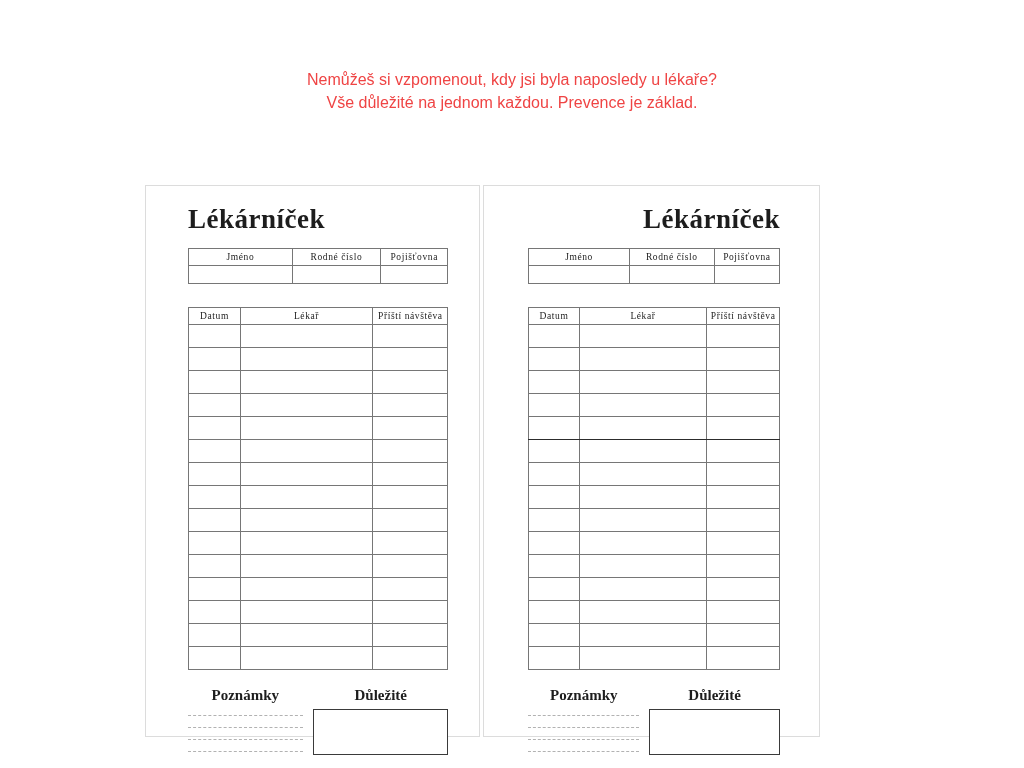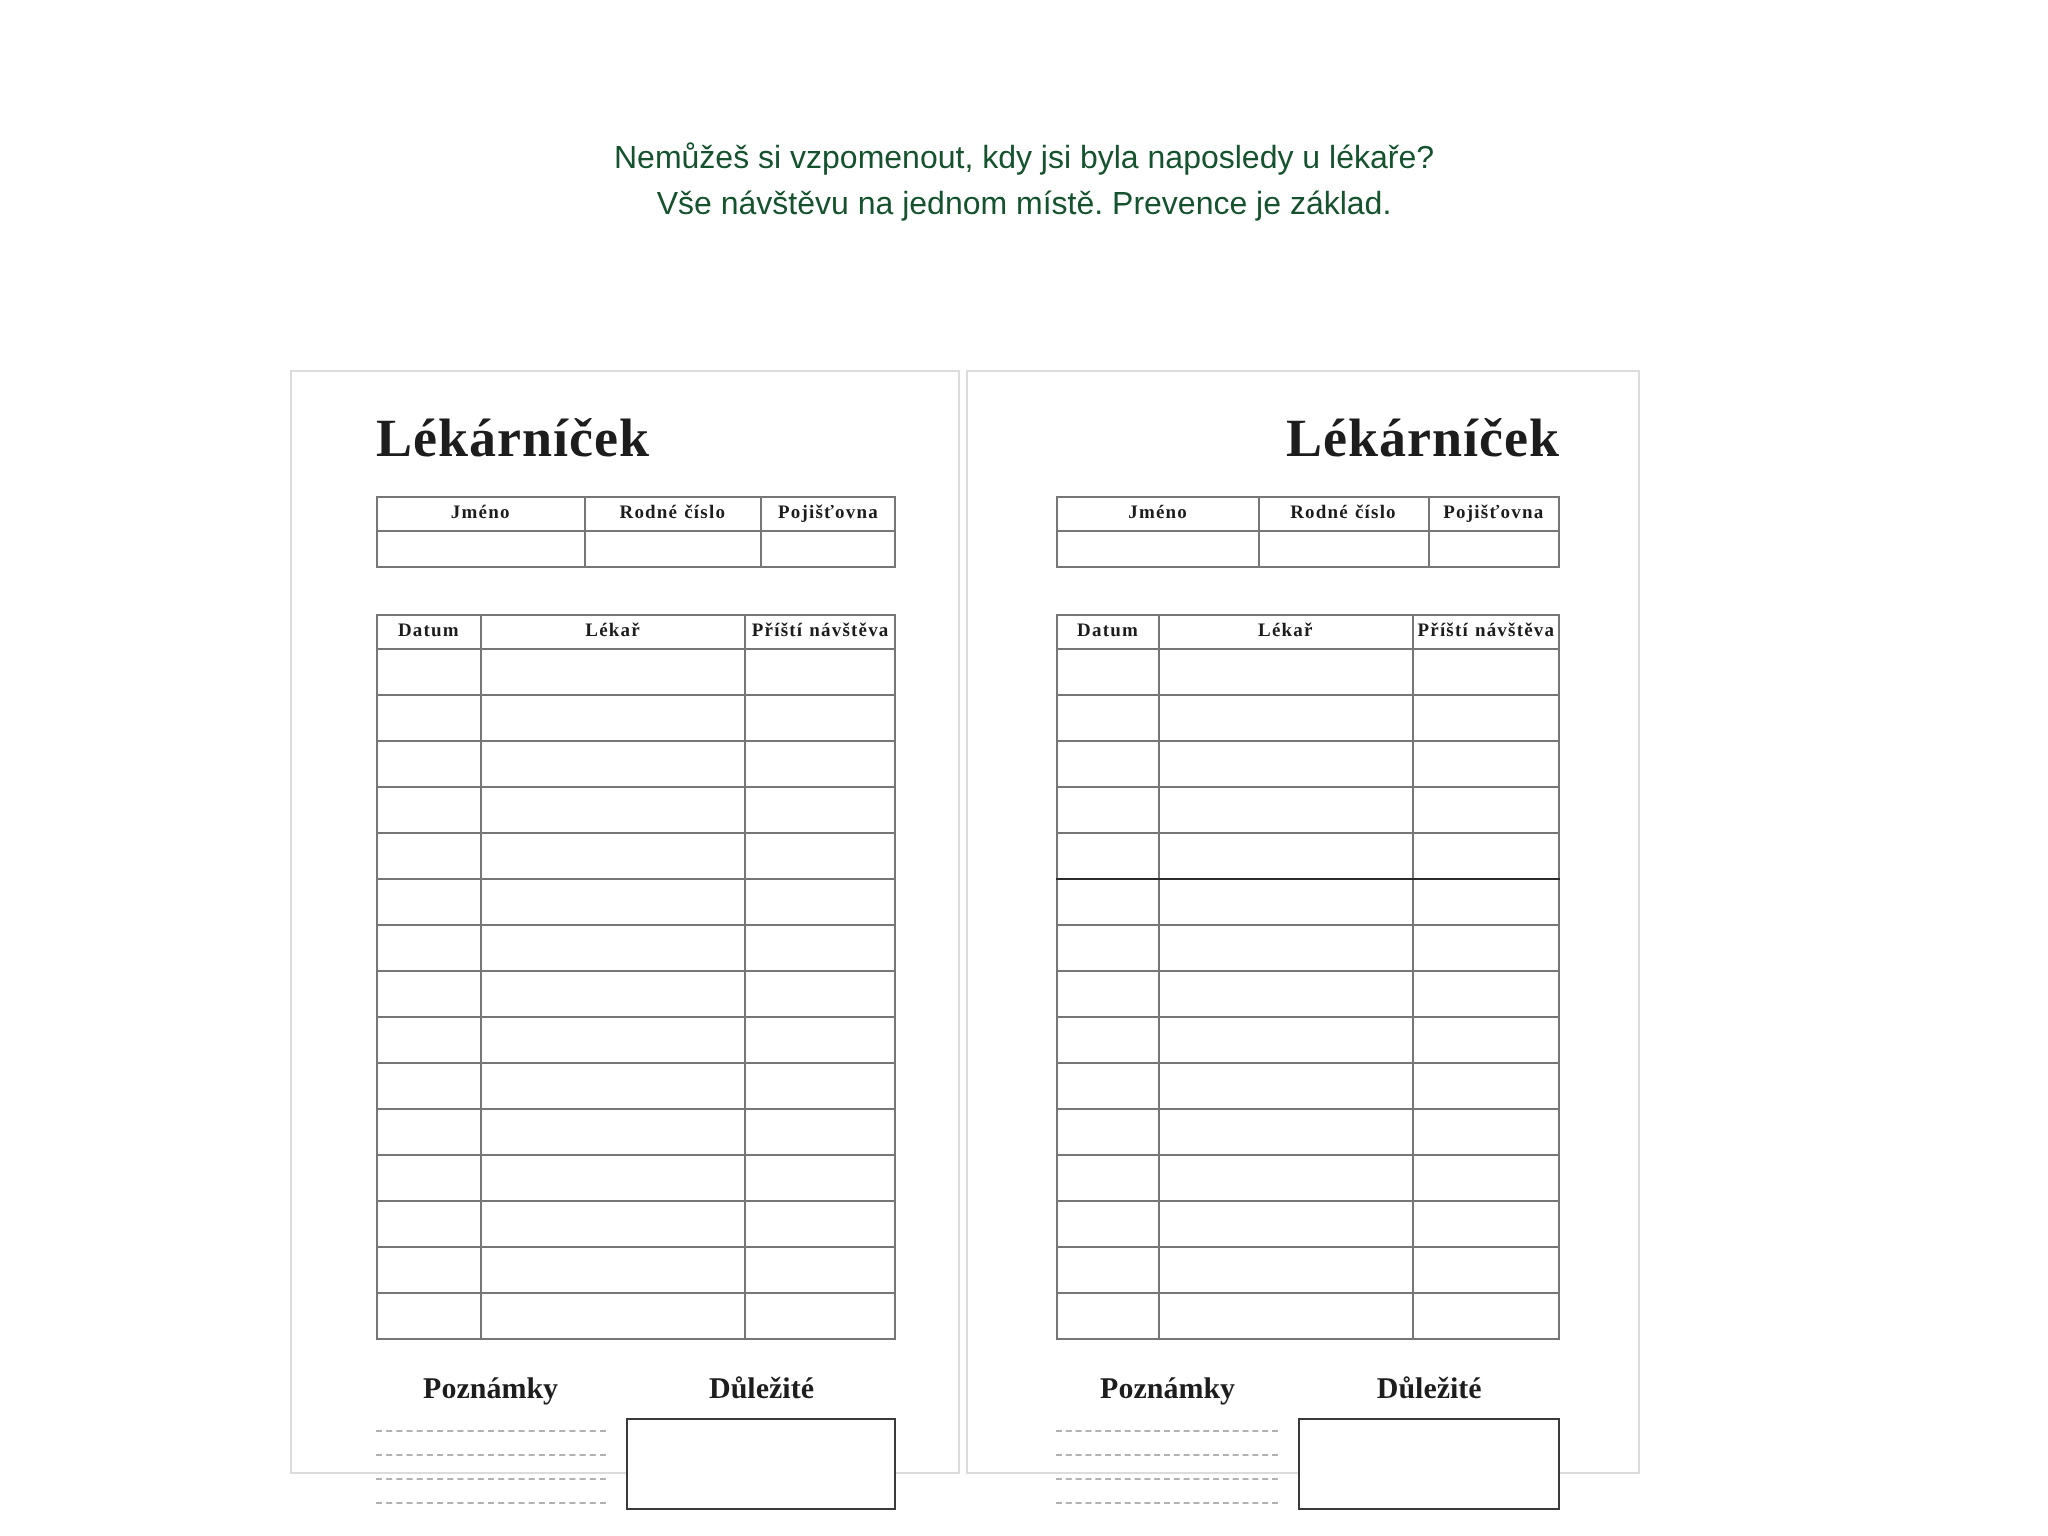--- a/index.html
+++ b/index.html
@@ -2,21 +2,21 @@
 <html><head>
 <meta charset="utf-8">
 <style>
   html, body { margin:0; padding:0; background:#ffffff; overflow:hidden; }
   .canvas {
     position:relative; width:1024px; height:768px; background:#ffffff;
     font-family:"Liberation Sans", sans-serif;
   }
   .intro {
     position:absolute; top:68px; left:0; width:100%;
-    text-align:center; font-size:16px; line-height:23px; color:#14532d;
+    text-align:center; font-size:16px; line-height:23px; color:#ef4444;
   }
   .spread {
     position:absolute; top:185px; left:145px; width:675px; height:552px;
     display:flex; gap:3px;
   }
   .page {
     width:366px; height:552px; box-sizing:border-box;
     border:1px solid #dcdcdc; background:#ffffff; position:relative;
   }
   .page-left  { padding:0 31px 0 42px; }
@@ -25,21 +25,21 @@
     margin:18px 0 0 0; font-family:"Liberation Serif", serif; font-weight:bold;
     font-size:27px; color:#1d1d1d; letter-spacing:0.5px;
   }
   .page-right .title { text-align:right; }
   table { border-collapse:collapse; width:100%; table-layout:fixed; }
   .info  { margin-top:13px; }
   .visits{ margin-top:23px; }
   .info th, .info td, .visits th, .visits td { border:1px solid #767676; }
   .info, .visits { border:1px solid #4f4f4f; }
   th {
-    font-family:"Liberation Serif", serif; font-weight:bold; color:#1c1c1c;
+    font-family:"Liberation Serif", serif; font-weight:normal; color:#1c1c1c;
     font-size:9.5px; letter-spacing:0.6px; padding:3px 1px; text-align:center;
     white-space:nowrap; overflow:hidden;
   }
   .info td  { height:15px; }
   .visits td{ height:20px; }
   .col-jmeno   { width:40%; }
   .col-rodne   { width:34%; }
   .col-pojist  { width:26%; }
   .col-datum   { width:20%; }
   .col-lekar   { width:51%; }
@@ -58,21 +58,21 @@
   .notes .dotted:first-of-type { margin-top:3px; }
   .imp-box { height:44px; border:1.5px solid #3a3a3a; margin-top:5px; background:#fff; }
 </style>
 </head>
 <body>
 
 <div class="canvas">
 
   <div class="intro">
     <div>Nemůžeš si vzpomenout, kdy jsi byla naposledy u lékaře?</div>
-    <div>Vše návštěvu na jednom místě. Prevence je základ.</div>
+    <div>Vše důležité na jednom každou. Prevence je základ.</div>
   </div>
 
   <div class="spread">
 
     <section class="page page-left">
       <h1 class="title">Lékárníček</h1>
 
       <table class="info">
         <colgroup>
             <col class="col-jmeno">

